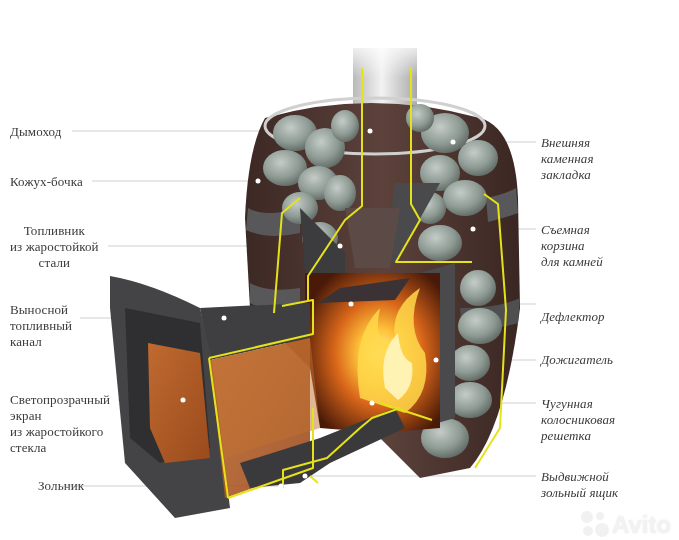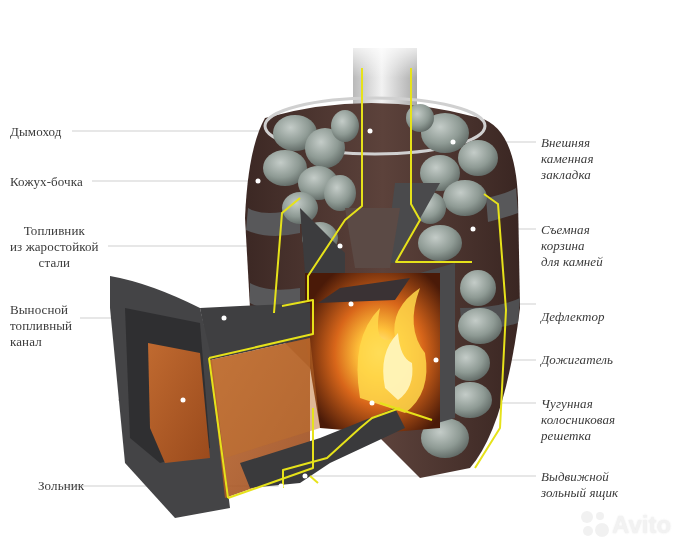--- a/index.html
+++ b/index.html
@@ -164,20 +164,24 @@
 </svg>
 
 <div class="label left" style="top:116px;">Дымоход</div>
 <div class="label left" style="top:166px;">Кожух-бочка</div>
 <div class="label left" style="top:215px;text-align:center;">Топливник
 из жаростойкой
 стали</div>
 <div class="label left" style="top:287px;margin-top:7px;">Выносной
 топливный
 канал</div>
+<div class="label left" style="top:384px;">Светопрозрачный
+экран
+из жаростойкого
+стекла</div>
 <div class="label left" style="top:470px;margin-left:28px;">Зольник</div>
 
 <div class="label right" style="top:127px;">Внешняя
 каменная
 закладка</div>
 <div class="label right" style="top:214px;">Съемная
 корзина
 для камней</div>
 <div class="label right" style="top:289px;margin-top:12px;">Дефлектор</div>
 <div class="label right" style="top:344px;">Дожигатель</div>

